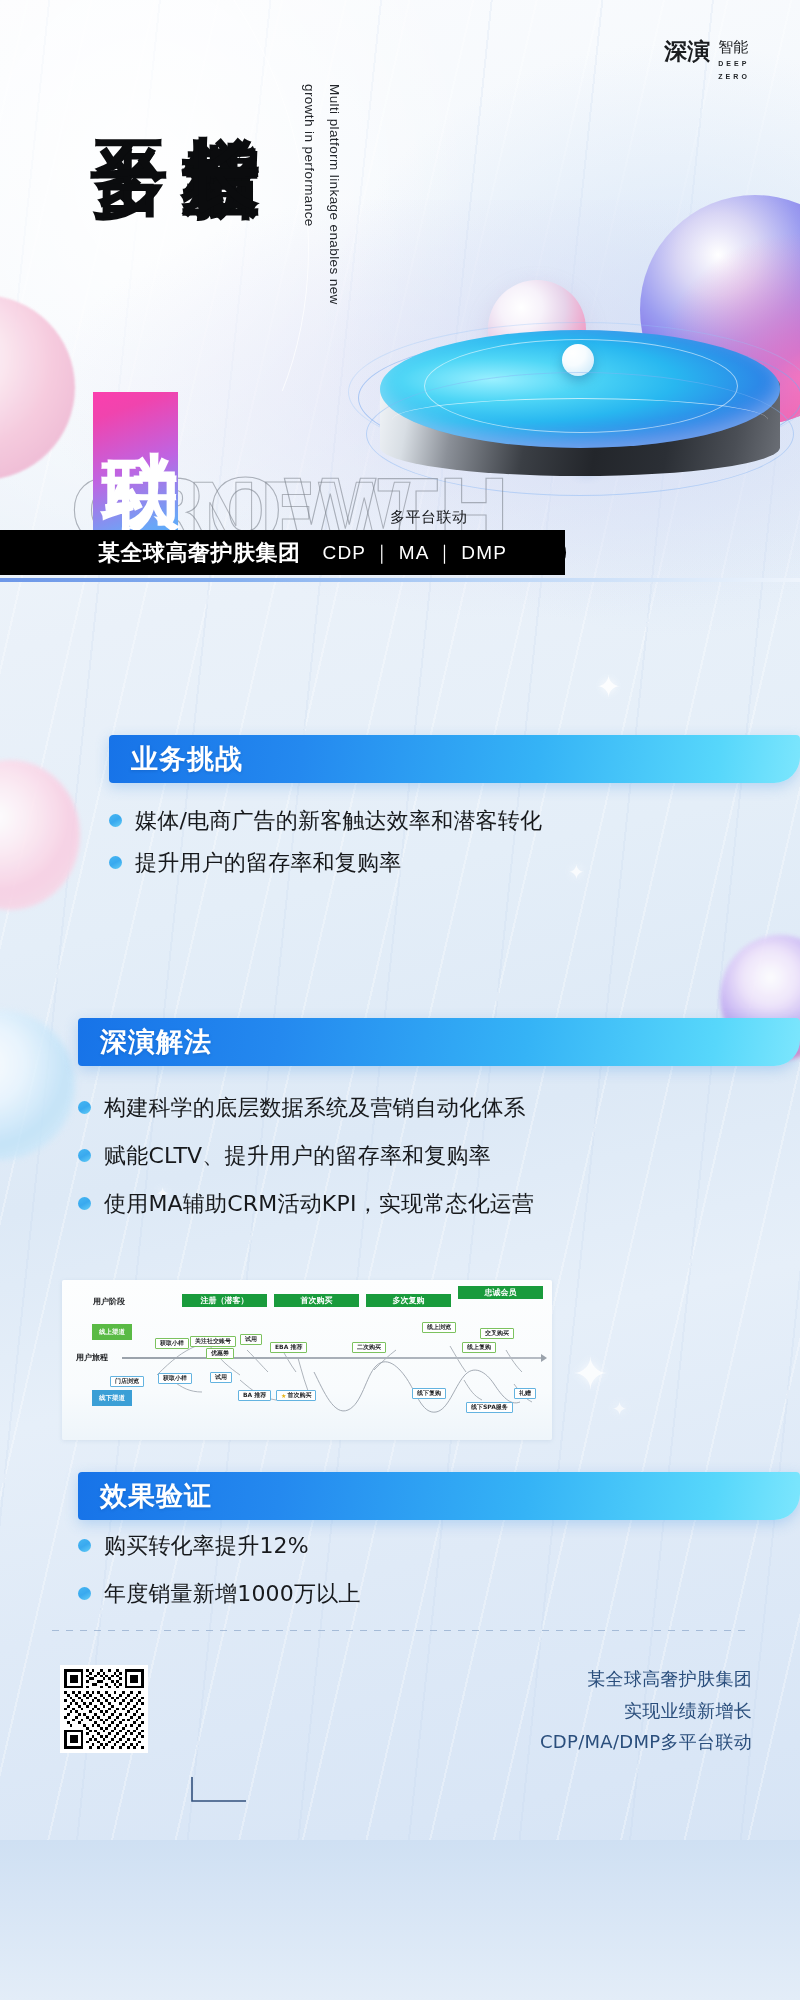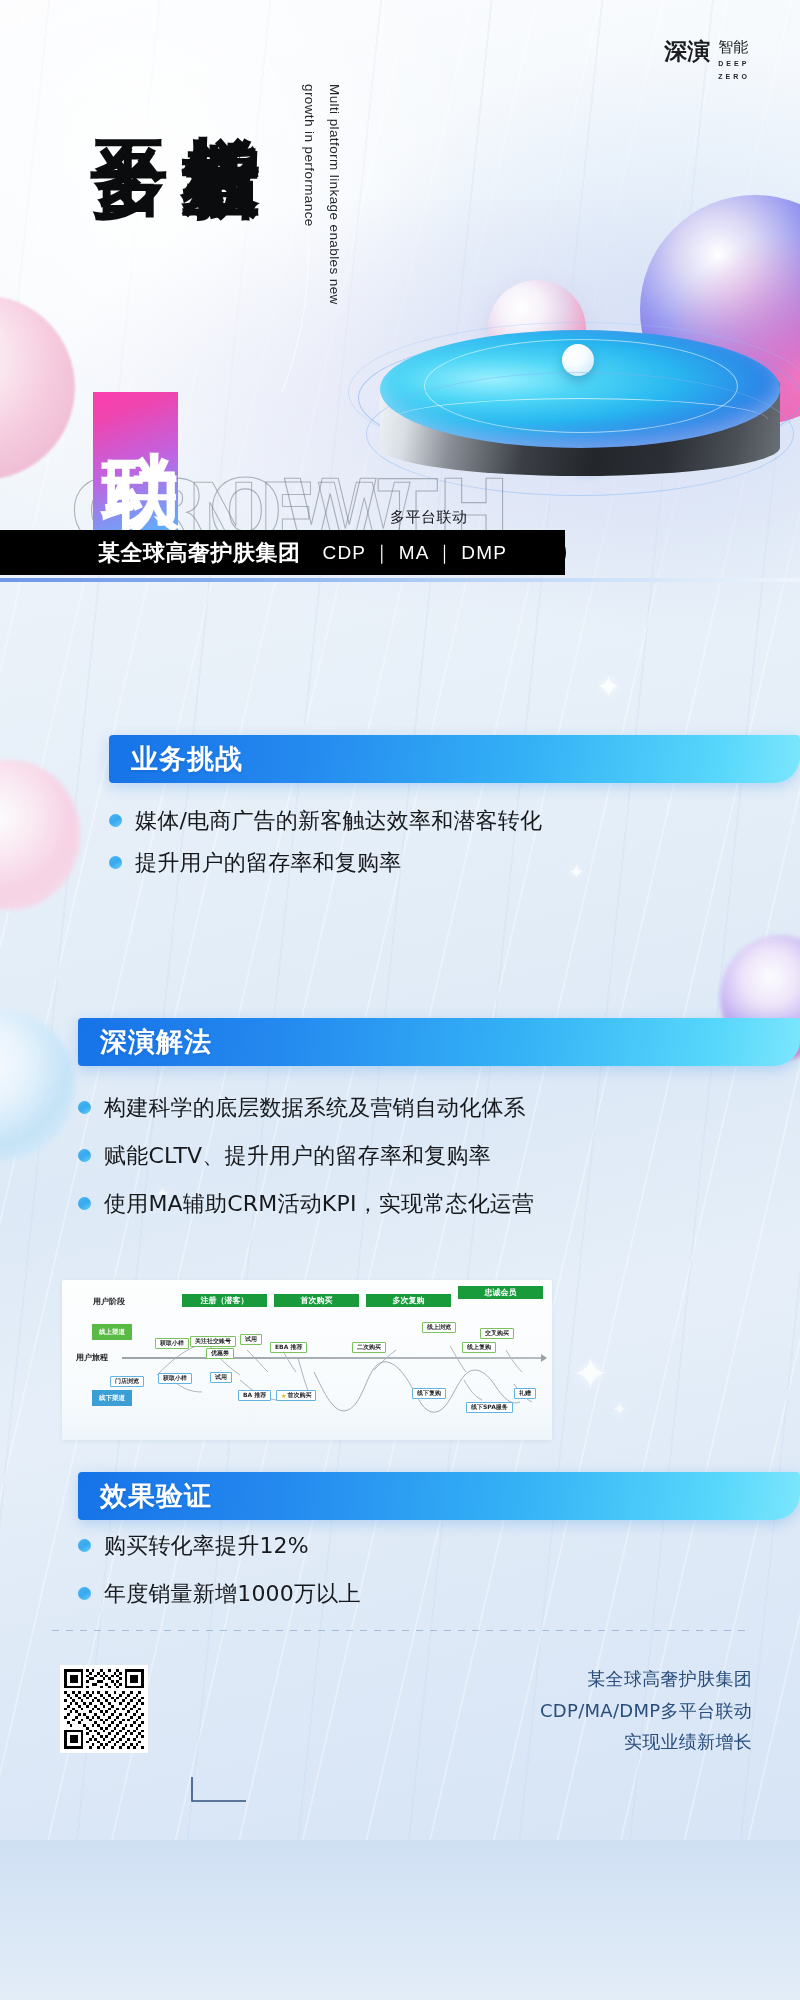--- a/index.html
+++ b/index.html
@@ -731,21 +731,21 @@
         <rect x="20" y="28" width="1" height="1"></rect>
         <rect x="23" y="28" width="1" height="1"></rect>
         <rect x="25" y="28" width="1" height="1"></rect>
         <rect x="28" y="28" width="1" height="1"></rect>
     </g>
   </svg>
 </div>
 
 <div class="footer-text">
   <div>某全球高奢护肤集团</div>
+  <div>实现业绩新增长</div>
   <div>CDP/MA/DMP多平台联动</div>
-  <div>实现业绩新增长</div>
 </div>
 
 <svg class="arrow-mark" viewBox="0 0 58 30">
   <path d="M2,2 L2,26 L56,26" stroke="#33527e" stroke-width="1.6" fill="none"></path>
 </svg>
 
 <div class="bottom-fade"></div>
 
 </body></html>

